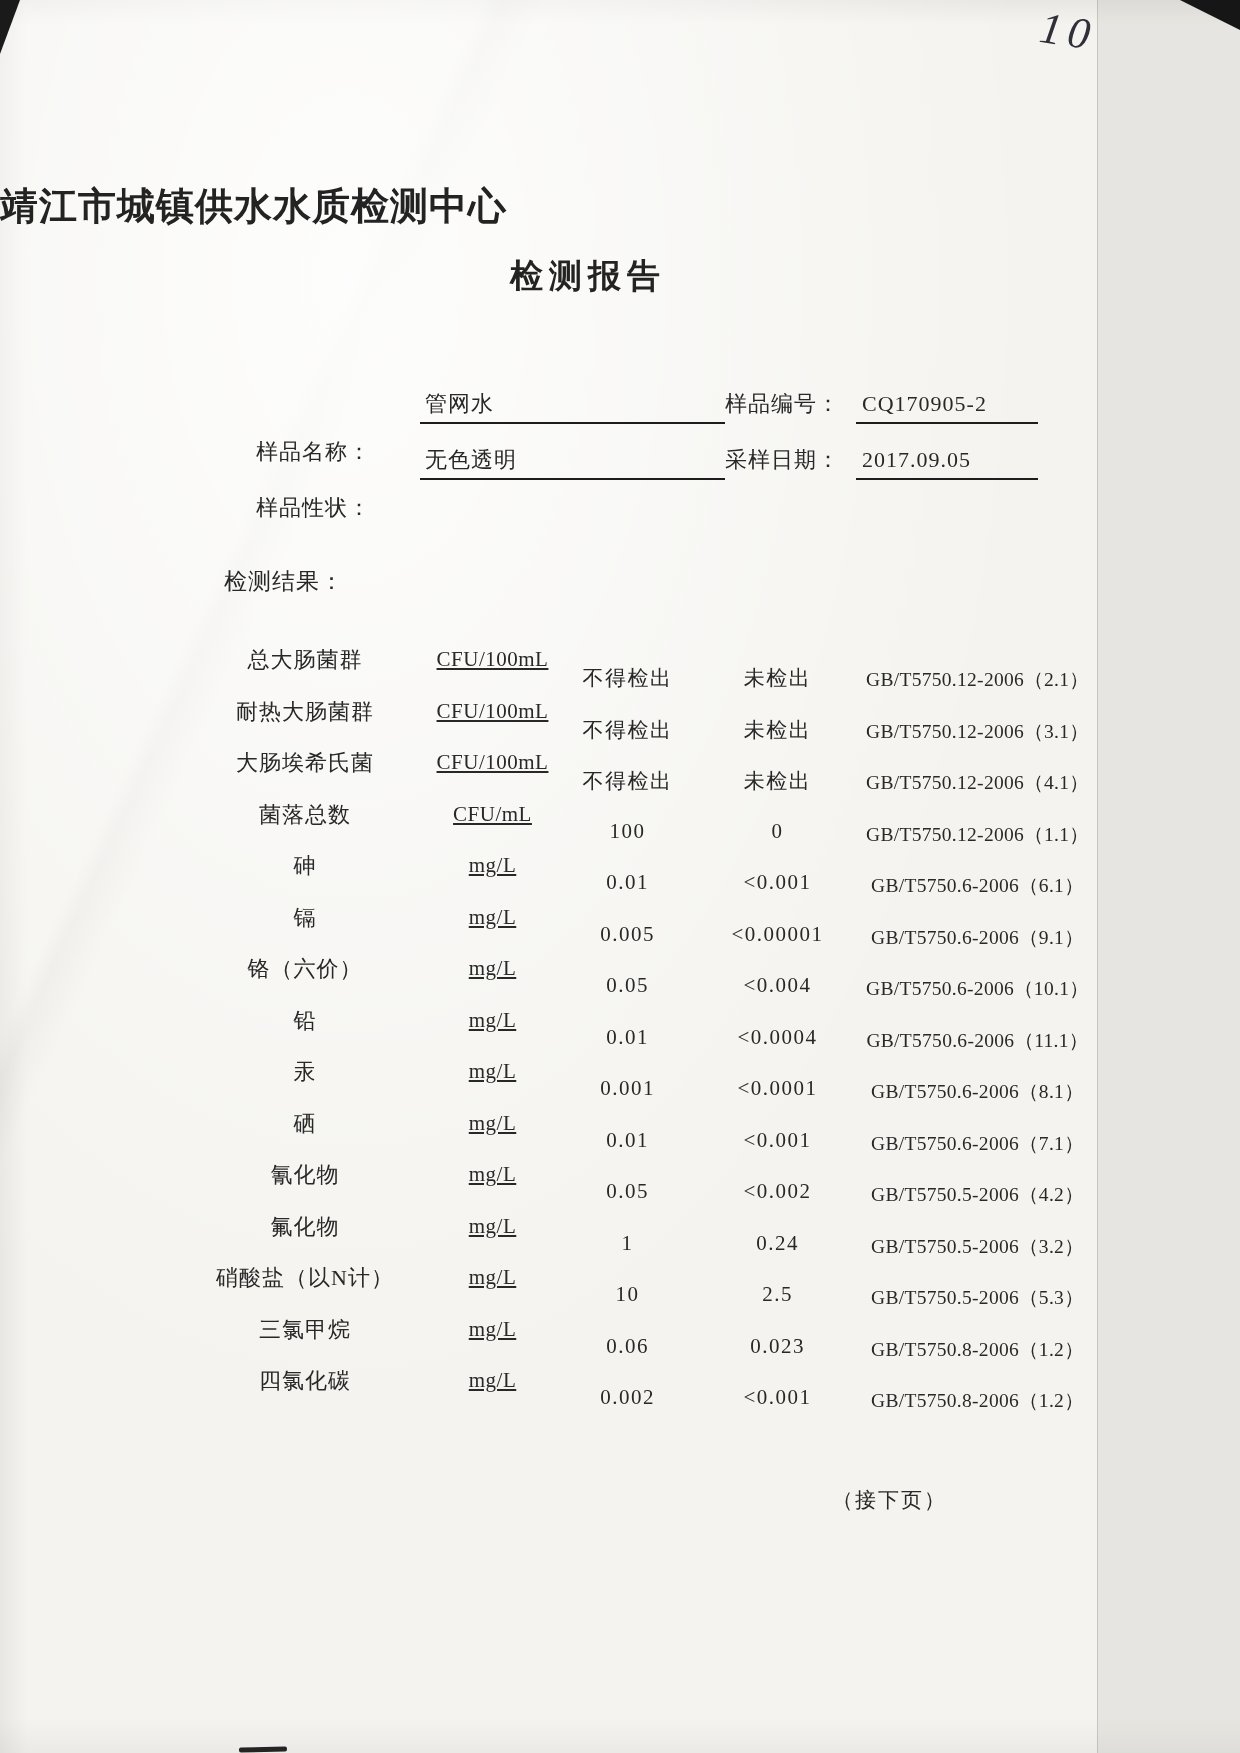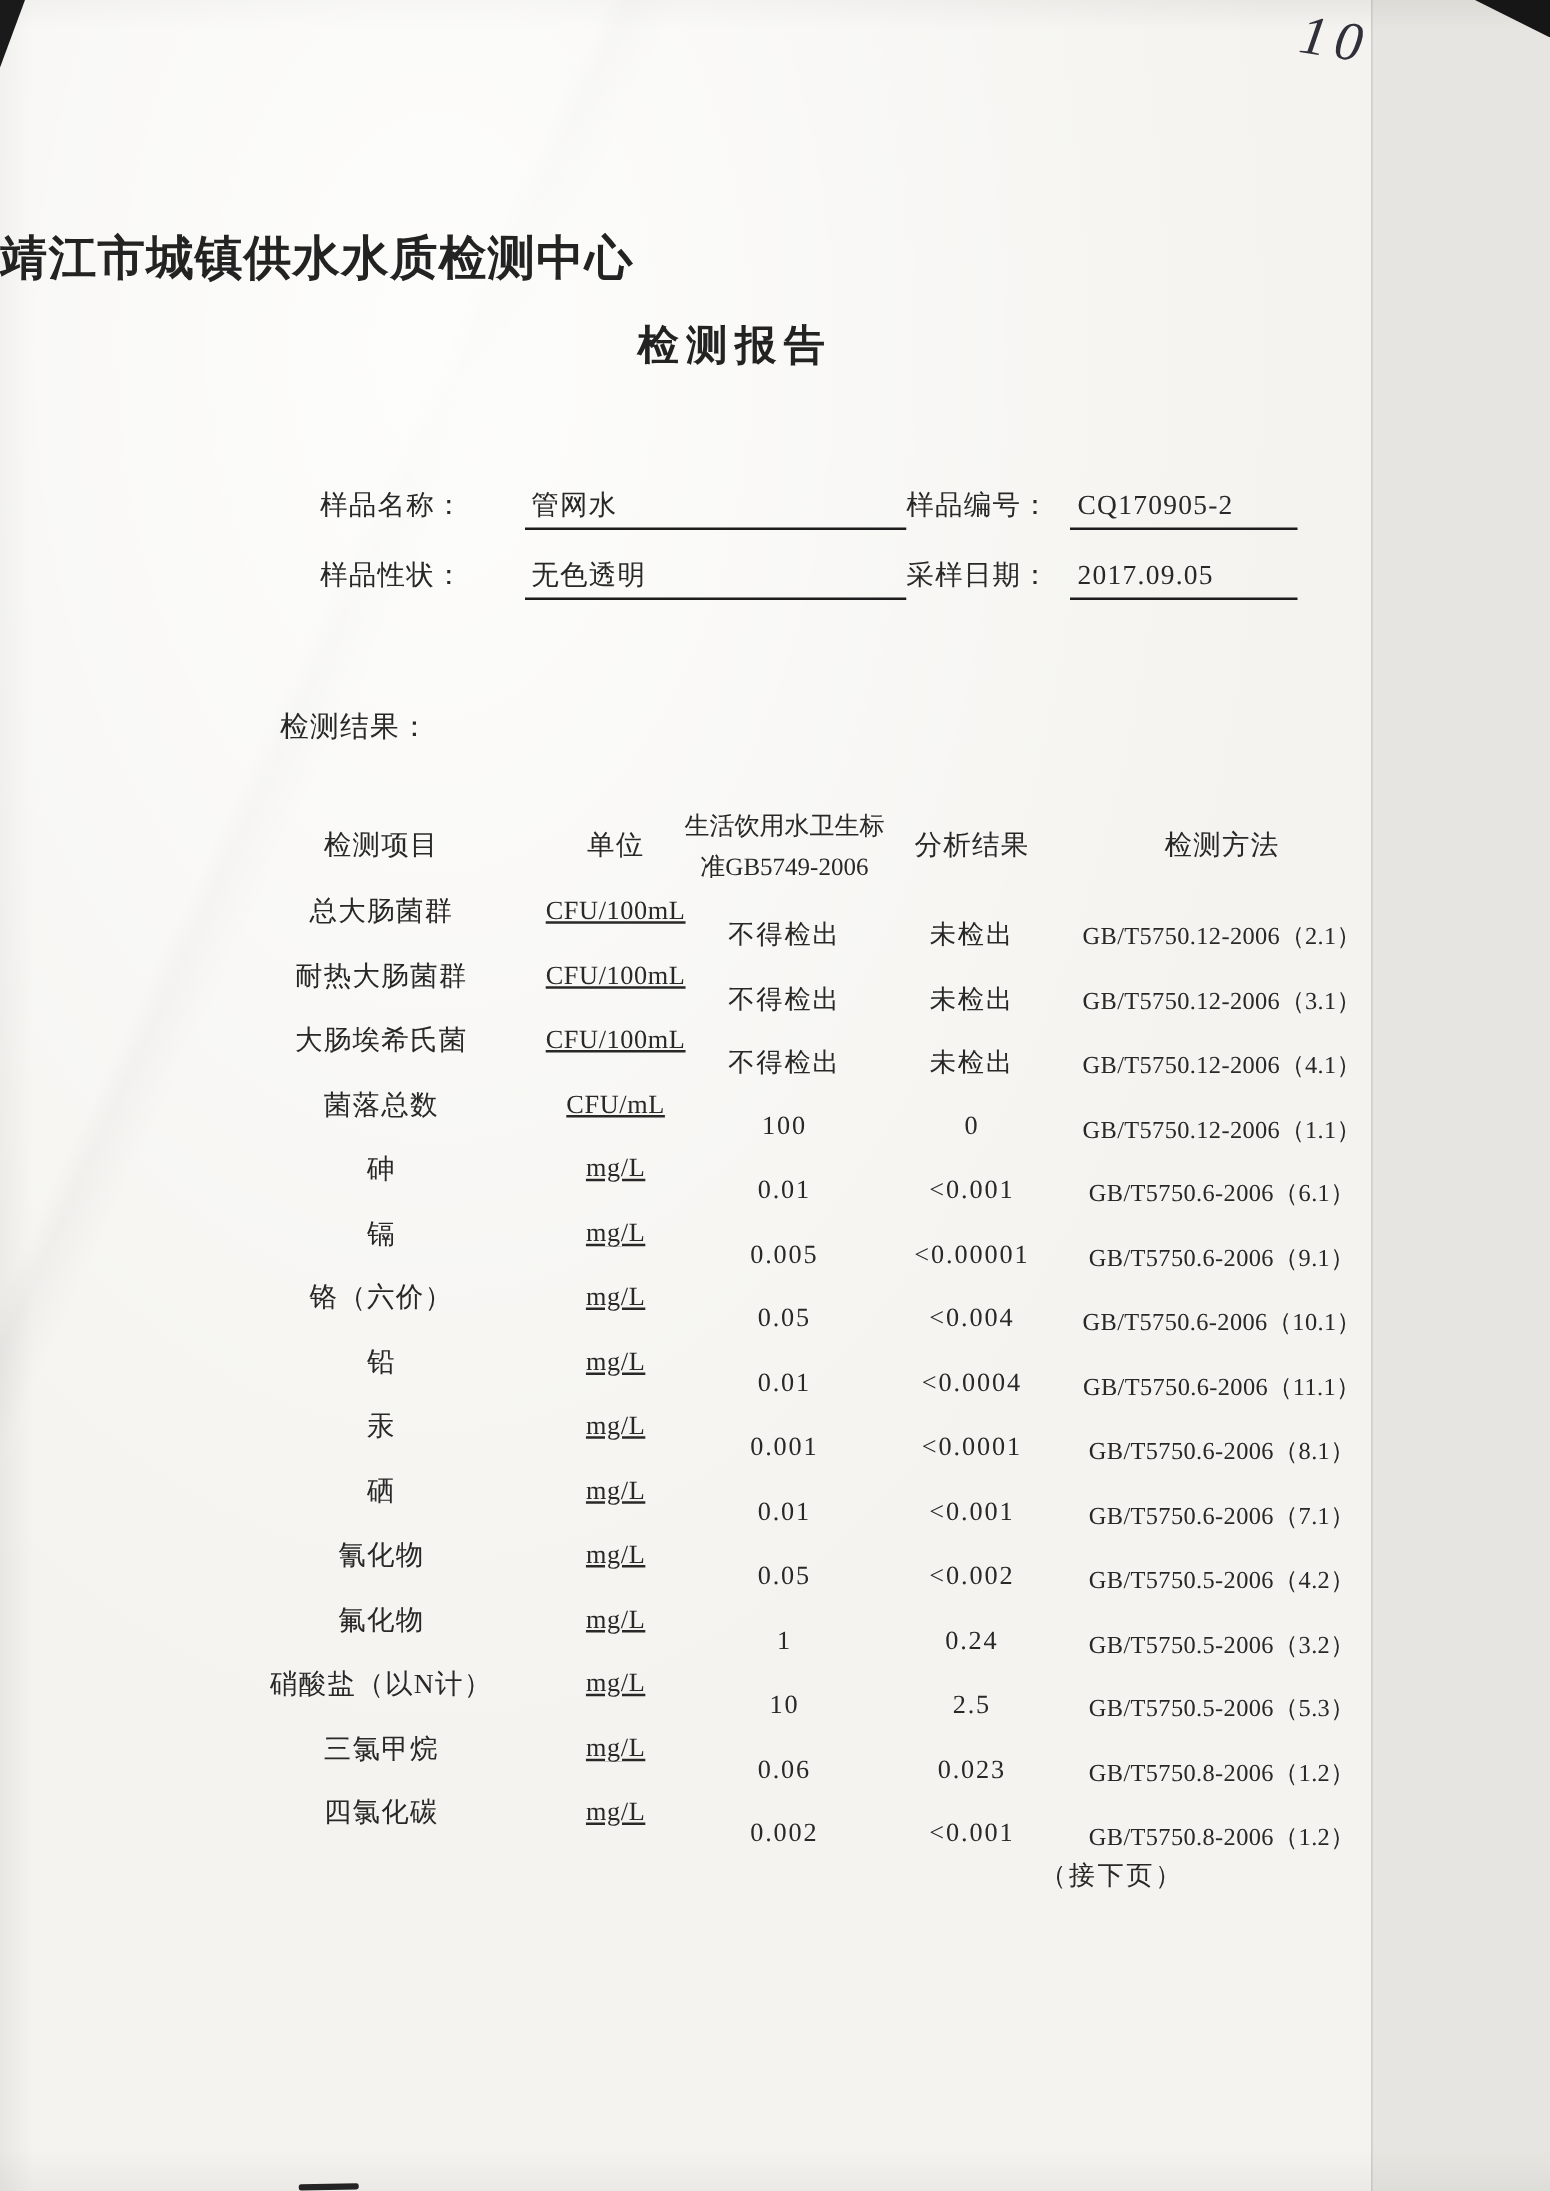--- a/index.html
+++ b/index.html
@@ -39,21 +39,21 @@
     position:absolute; top:181px; left:0; width:1200px; text-align:left;
     font-size:38px; font-weight:600; letter-spacing:1px; color:#232323;
   }
   .subtitle {
     position:absolute; top:254px; left:0; width:1176px; text-align:center;
     font-size:33px; font-weight:600; letter-spacing:6px; color:#232323;
   }
   .info { position:absolute; top:388px; left:256px; width:782px; }
   .irow { display:flex; height:56px; align-items:flex-start; }
   .ilabel { font-size:22px; letter-spacing:1px; line-height:1.25; padding-top:2px; }
-  .ilabel.l { width:164px; }
+  .ilabel.l { width:164px;margin-top:48px; }
   .ilabel.r { width:131px; }
   .ivalue {
     font-size:22px; letter-spacing:1px; line-height:1.25; padding-top:2px;
     height:36px; border-bottom:2px solid #1d1d1d;
   }
   .ivalue.l { width:305px; padding-left:5px; }
   .ivalue.r { width:182px; padding-left:6px; }
   .results-label { position:absolute; top:566px; left:182px; font-size:23px; letter-spacing:1px;margin-left:42px; }
   .table { position:absolute; top:645px; left:170px; width:930px; }
   .thead { position:relative; height:69px; font-weight:400; }
@@ -105,30 +105,20 @@
     <div class="ivalue l">无色透明</div>
     <div class="ilabel r">采样日期：</div>
     <div class="ivalue r">2017.09.05</div>
   </div>
 
 </div>
 
   <div class="results-label">检测结果：</div>
 
   <div class="table">
-    <div class="thead">
-      <div class="th th1">检测项目</div>
-      <div class="th th2">单位</div>
-      <div class="th th3">
-        <div>生活饮用水卫生标</div>
-        <div>准GB5749-2006</div>
-      </div>
-      <div class="th th4">分析结果</div>
-      <div class="th th5">检测方法</div>
-    </div>
     <div id="table-body">
   <div class="trow">
     <div class="c c1">总大肠菌群</div>
     <div class="c c2">CFU/100mL</div>
     <div class="c c3">不得检出</div>
     <div class="c c4">未检出</div>
     <div class="c c5">GB/T5750.12-2006（2.1）</div>
   </div>
 
   <div class="trow">

